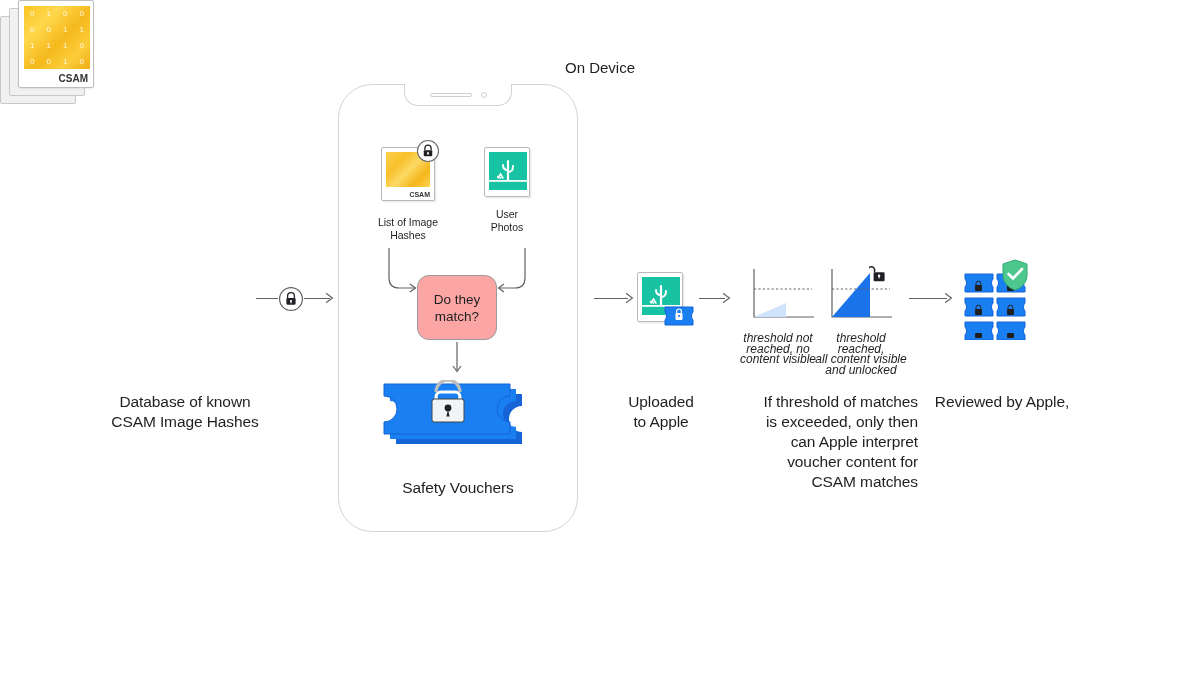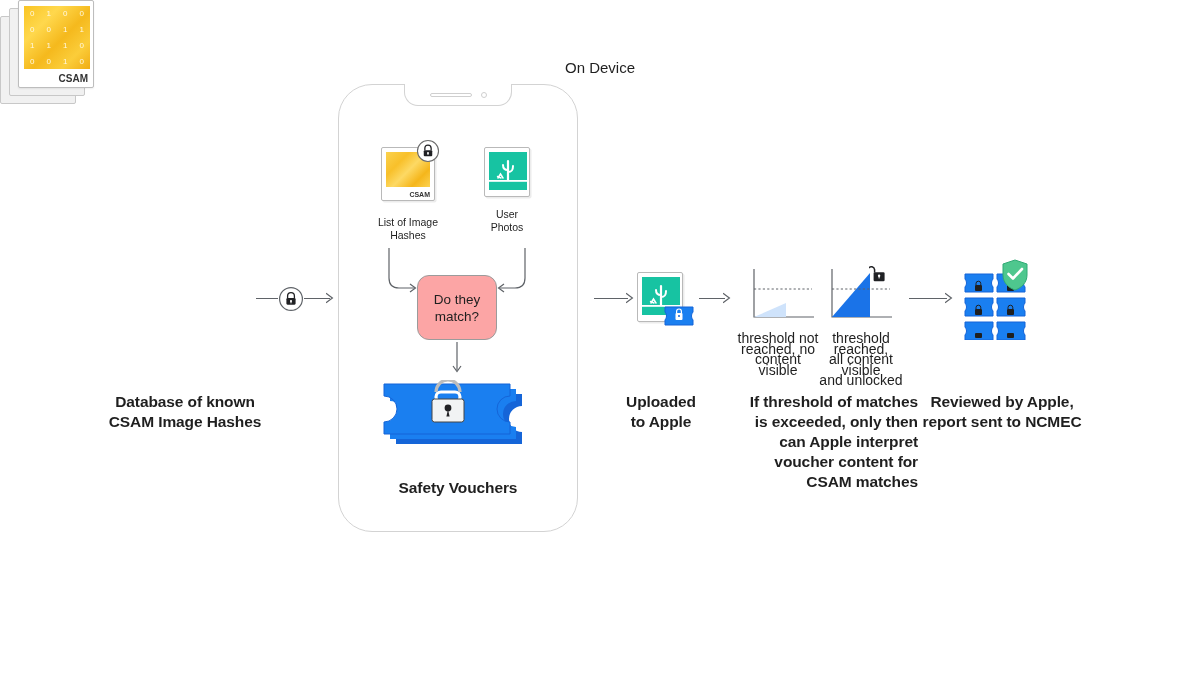--- a/index.html
+++ b/index.html
@@ -17,35 +17,35 @@
   #stage { position: relative; width: 1200px; height: 675px; background:#fff; }
 
   .abs { position: absolute; }
   .cap {
     position: absolute;
     text-align: center;
     font-size: 15.5px;
     line-height: 20px;
     color: #1f1f1f;
     letter-spacing: -0.1px;
-    font-weight: bold;
   }
   .small-cap {
     position: absolute;
     text-align: center;
     font-size: 10.5px;
     line-height: 13px;
     color: #1f1f1f;
   }
   .tiny-cap {
     position: absolute;
     text-align: center;
-    font-size: 14px;
+    font-size: 12px;
     line-height: 10.5px;
     color: #1f1f1f;
+    font-style: italic;
   }
 
   
   #db-group { left: 140px; top: 255px; width: 115px; height: 105px; }
   .card-shadow {
     position:absolute; background:#f1f1f1; border:1px solid #c8c8c8; border-radius:2px;
   }
   .hash-card {
     position:absolute; left:18px; top:0; width:76px; height:88px;
     background:#fff; border:1px solid #bdbdbd; border-radius:2px;
@@ -333,16 +333,15 @@
       <path d="M34 64 h28 v5 a6 6 0 0 0 0 8 v5 h-28 v-5 a6 6 0 0 0 0 -8 z" fill="#1a7ff0" stroke="#1565d8" stroke-width="1"></path>
       <rect x="44" y="75" width="7" height="5" rx="1" fill="#1f1f1f"></rect>
 
       <path d="M52 2 l12 4 v11 c0 8 -6 13 -12 15 c-6 -2 -12 -7 -12 -15 V6 z" fill="#4ec78e" stroke="#2faa74" stroke-width="1"></path>
       <path d="M45.5 16 l4.5 4.5 l9 -9.5" fill="none" stroke="#fff" stroke-width="2.6" stroke-linecap="round" stroke-linejoin="round"></path>
     </g>
   </svg>
 
   <div class="cap" style="left:908px; top:392px; width:188px;">
     <div>Reviewed by Apple,</div>
-    <div>report sent to NCMEC</div>
   </div>
 
 </div>
 
 </body></html>

